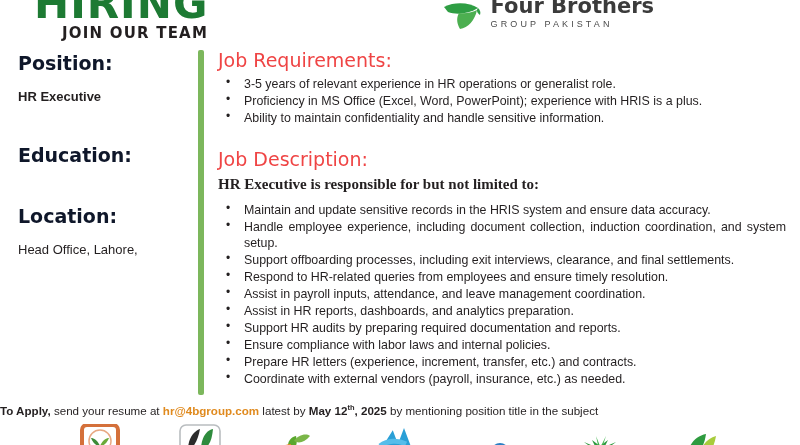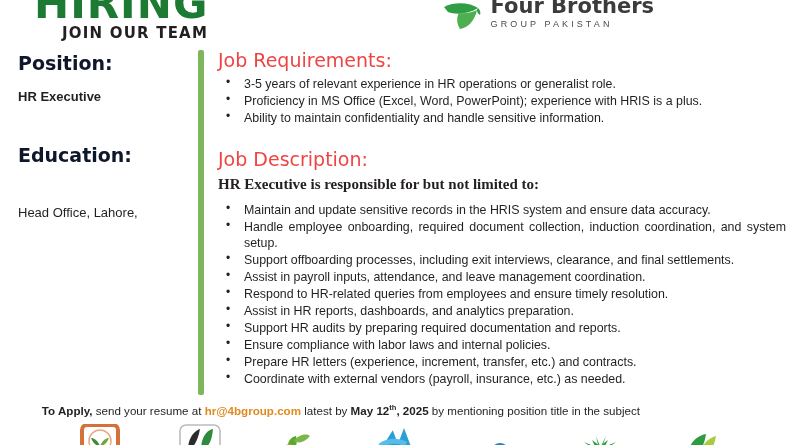--- a/index.html
+++ b/index.html
@@ -159,21 +159,21 @@
   }
   li.justify { text-align: justify; }
   .section-gap { height: 20px; }
 
   
   .apply-line {
     position: absolute;
     left: 0;
     top: 403px;
     width: 640px;
-    text-align: right;
+    text-align: left;
     font-size: 11.6px;
     color: #231f20;
     white-space: nowrap;
   }
   .apply-line b { font-weight: bold; }
   .apply-email {
     color: #e08a1e;
     font-weight: bold;
   }
   .apply-line sup { font-size: 7.5px; vertical-align: super; font-weight: bold; }
@@ -223,20 +223,21 @@
 
 <div class="left-col">
   <div class="field">
     <div class="field-label">Position:</div>
     <div class="field-value bold">HR Executive</div>
   </div>
   <div class="field">
     <div class="field-label">Education:</div>
   </div>
   <div class="field">
+    <div class="field-label">Location:</div>
     <div class="field-value">Head Office, Lahore,</div>
   </div>
 </div>
 
 <div class="right-col">
 
   <div>
     <div class="section-title">Job Requirements:</div>
     <ul class="bullets">
       <li>3-5 years of relevant experience in HR operations or generalist role.</li>
@@ -245,24 +246,24 @@
     </ul>
   </div>
 
   <div class="section-gap"></div>
 
   <div>
     <div class="section-title">Job Description:</div>
     <div class="section-subtitle">HR Executive is responsible for but not limited to:</div>
     <ul class="bullets">
       <li>Maintain and update sensitive records in the HRIS system and ensure data accuracy.</li>
-      <li class="justify">Handle employee onboarding, required document collection, induction coordination, and system setup.</li>
+      <li class="justify">Handle employee experience, including document collection, induction coordination, and system setup.</li>
       <li>Support offboarding processes, including exit interviews, clearance, and final settlements.</li>
+      <li>Respond to HR-related queries from employees and ensure timely resolution.</li>
       <li>Assist in payroll inputs, attendance, and leave management coordination.</li>
-      <li>Respond to HR-related queries from employees and ensure timely resolution.</li>
       <li>Assist in HR reports, dashboards, and analytics preparation.</li>
       <li>Support HR audits by preparing required documentation and reports.</li>
       <li>Ensure compliance with labor laws and internal policies.</li>
       <li>Prepare HR letters (experience, increment, transfer, etc.) and contracts.</li>
       <li>Coordinate with external vendors (payroll, insurance, etc.) as needed.</li>
     </ul>
   </div>
 </div>
 
 <div class="apply-line"><b>To Apply,</b><span> send your resume at </span><span class="apply-email">hr@4bgroup.com</span><span> latest by </span><b>May 12</b><b><sup>th</sup></b><b>, 2025</b><span> by mentioning position title in the subject</span></div>

